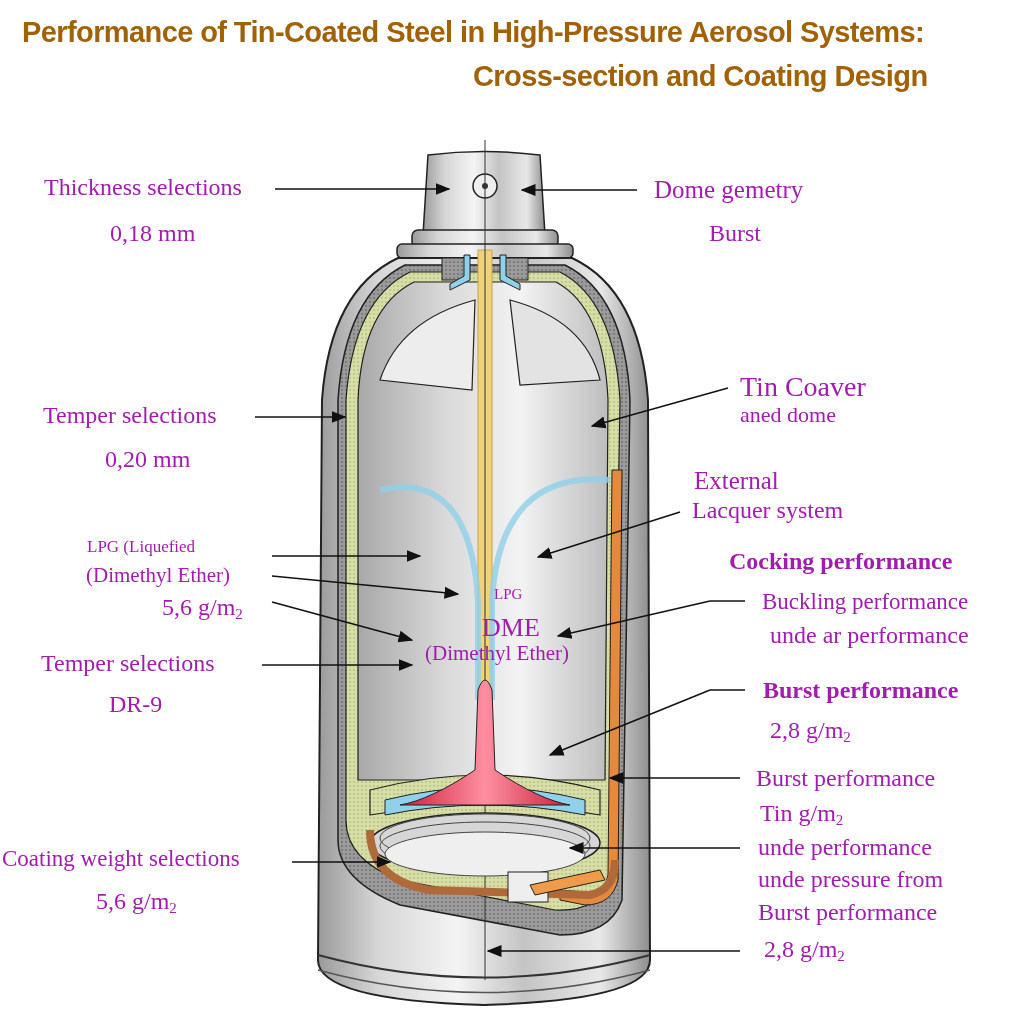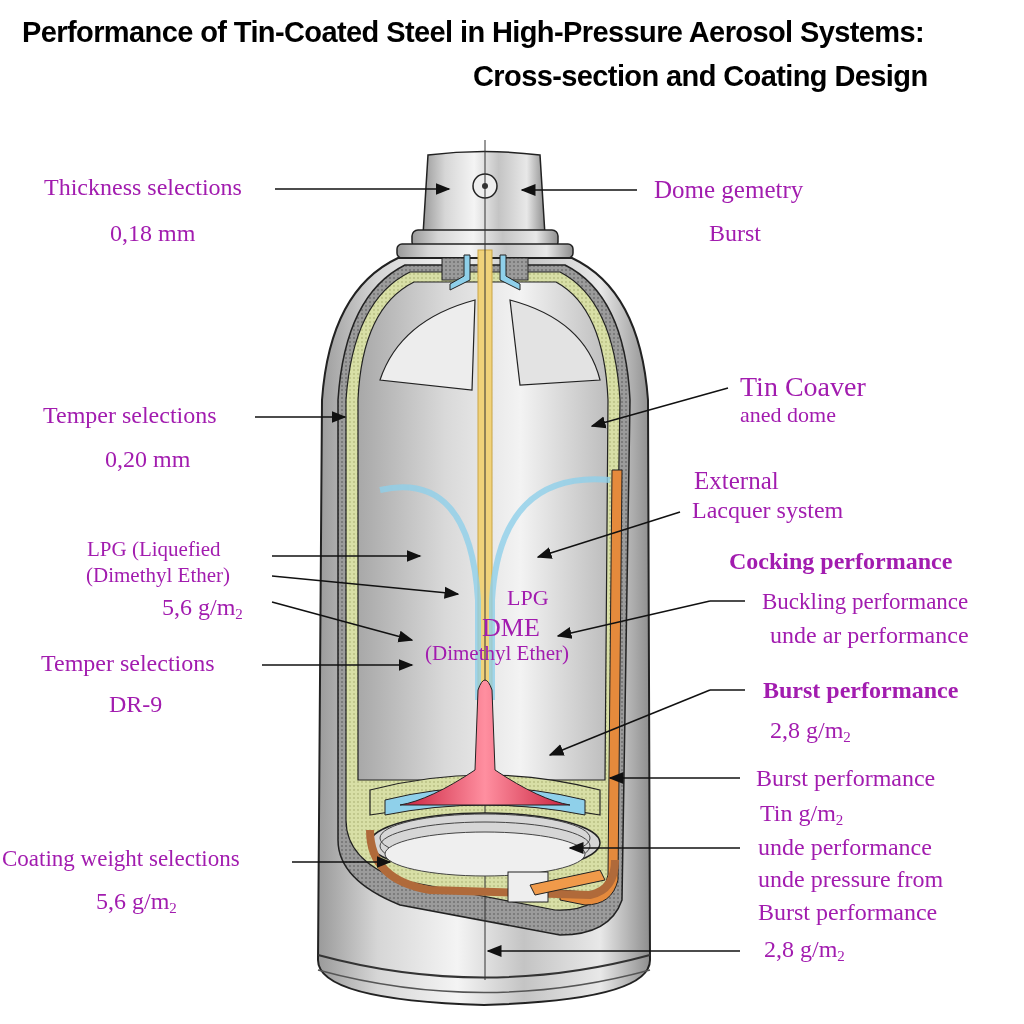--- a/index.html
+++ b/index.html
@@ -1,20 +1,20 @@
 <!DOCTYPE html>
 <html><head>
 <meta charset="utf-8">
 <style>
   html, body { margin: 0; padding: 0; background: #ffffff; }
   body { width: 1024px; height: 1024px; position: relative; overflow: hidden; }
   .title {
     position: absolute; left: 0; width: 1024px;
     font-family: "Liberation Sans", sans-serif; font-weight: bold;
-    color: #000000; font-size: 29px; letter-spacing: -0.6px;
+    color: #a16207; font-size: 29px; letter-spacing: -0.6px;
   }
   #title-line1 { top: 16px; left: 22px; width: auto; }
   #title-line2 { top: 60px; left: 473px; width: auto; }
   .lbl {
     position: absolute; font-family: "Liberation Serif", serif;
     color: #a21caf; font-size: 24px; white-space: nowrap; line-height: 1.1;
   }
   .lbl.b { font-weight: bold; }
   .lbl sub { font-size: 15px; vertical-align: -4px; }
   svg#diagram { position: absolute; left: 0; top: 0; }
@@ -126,29 +126,29 @@
     <line x1="740" y1="778" x2="610" y2="778" marker-end="url(#arrow)"></line>
     <line x1="740" y1="848" x2="570" y2="848" marker-end="url(#arrow)"></line>
     <line x1="740" y1="951" x2="488" y2="951" marker-end="url(#arrow)"></line>
   </g>
 </svg>
 
 <div class="lbl" style="left:44px;top:174px;">Thickness selections</div>
 <div class="lbl" style="left:110px;top:220px;">0,18 mm</div>
 <div class="lbl" style="left:43px;top:402px;">Temper selections</div>
 <div class="lbl" style="left:105px;top:446px;">0,20 mm</div>
-<div class="lbl" style="left:87px;top:538px;font-size:21px;">LPG (Liquefied</div>
+<div class="lbl" style="left:87px;top:538px;font-size:17px;">LPG (Liquefied</div>
 <div class="lbl" style="left:86px;top:564px;font-size:21px;">(Dimethyl Ether)</div>
 <div class="lbl" style="left:162px;top:594px;"><span>5,6 g/m</span><sub>2</sub></div>
 <div class="lbl" style="left:41px;top:650px;">Temper selections</div>
 <div class="lbl" style="left:109px;top:691px;">DR-9</div>
 <div class="lbl" style="left:2px;top:846px;font-size:23px;">Coating weight selections</div>
 <div class="lbl" style="left:96px;top:888px;"><span>5,6 g/m</span><sub>2</sub></div>
 
-<div class="lbl" style="left:507px;top:586px;font-size:22px;">LPG</div>
+<div class="lbl" style="left:494px;top:586px;font-size:15px;">LPG</div>
 <div class="lbl" style="left:482px;top:614px;font-size:26px;">DME</div>
 <div class="lbl" style="left:425px;top:642px;font-size:21px;">(Dimethyl Ether)</div>
 
 <div class="lbl" style="left:654px;top:176px;font-size:25px;">Dome gemetry</div>
 <div class="lbl" style="left:709px;top:220px;">Burst</div>
 <div class="lbl" style="left:740px;top:372px;font-size:28px;">Tin Coaver</div>
 <div class="lbl" style="left:740px;top:403px;font-size:22px;">aned dome</div>
 <div class="lbl" style="left:694px;top:467px;font-size:25px;">External</div>
 <div class="lbl" style="left:692px;top:497px;">Lacquer system</div>
 <div class="lbl b" style="left:729px;top:548px;text-align:center;">Cocking performance</div>

